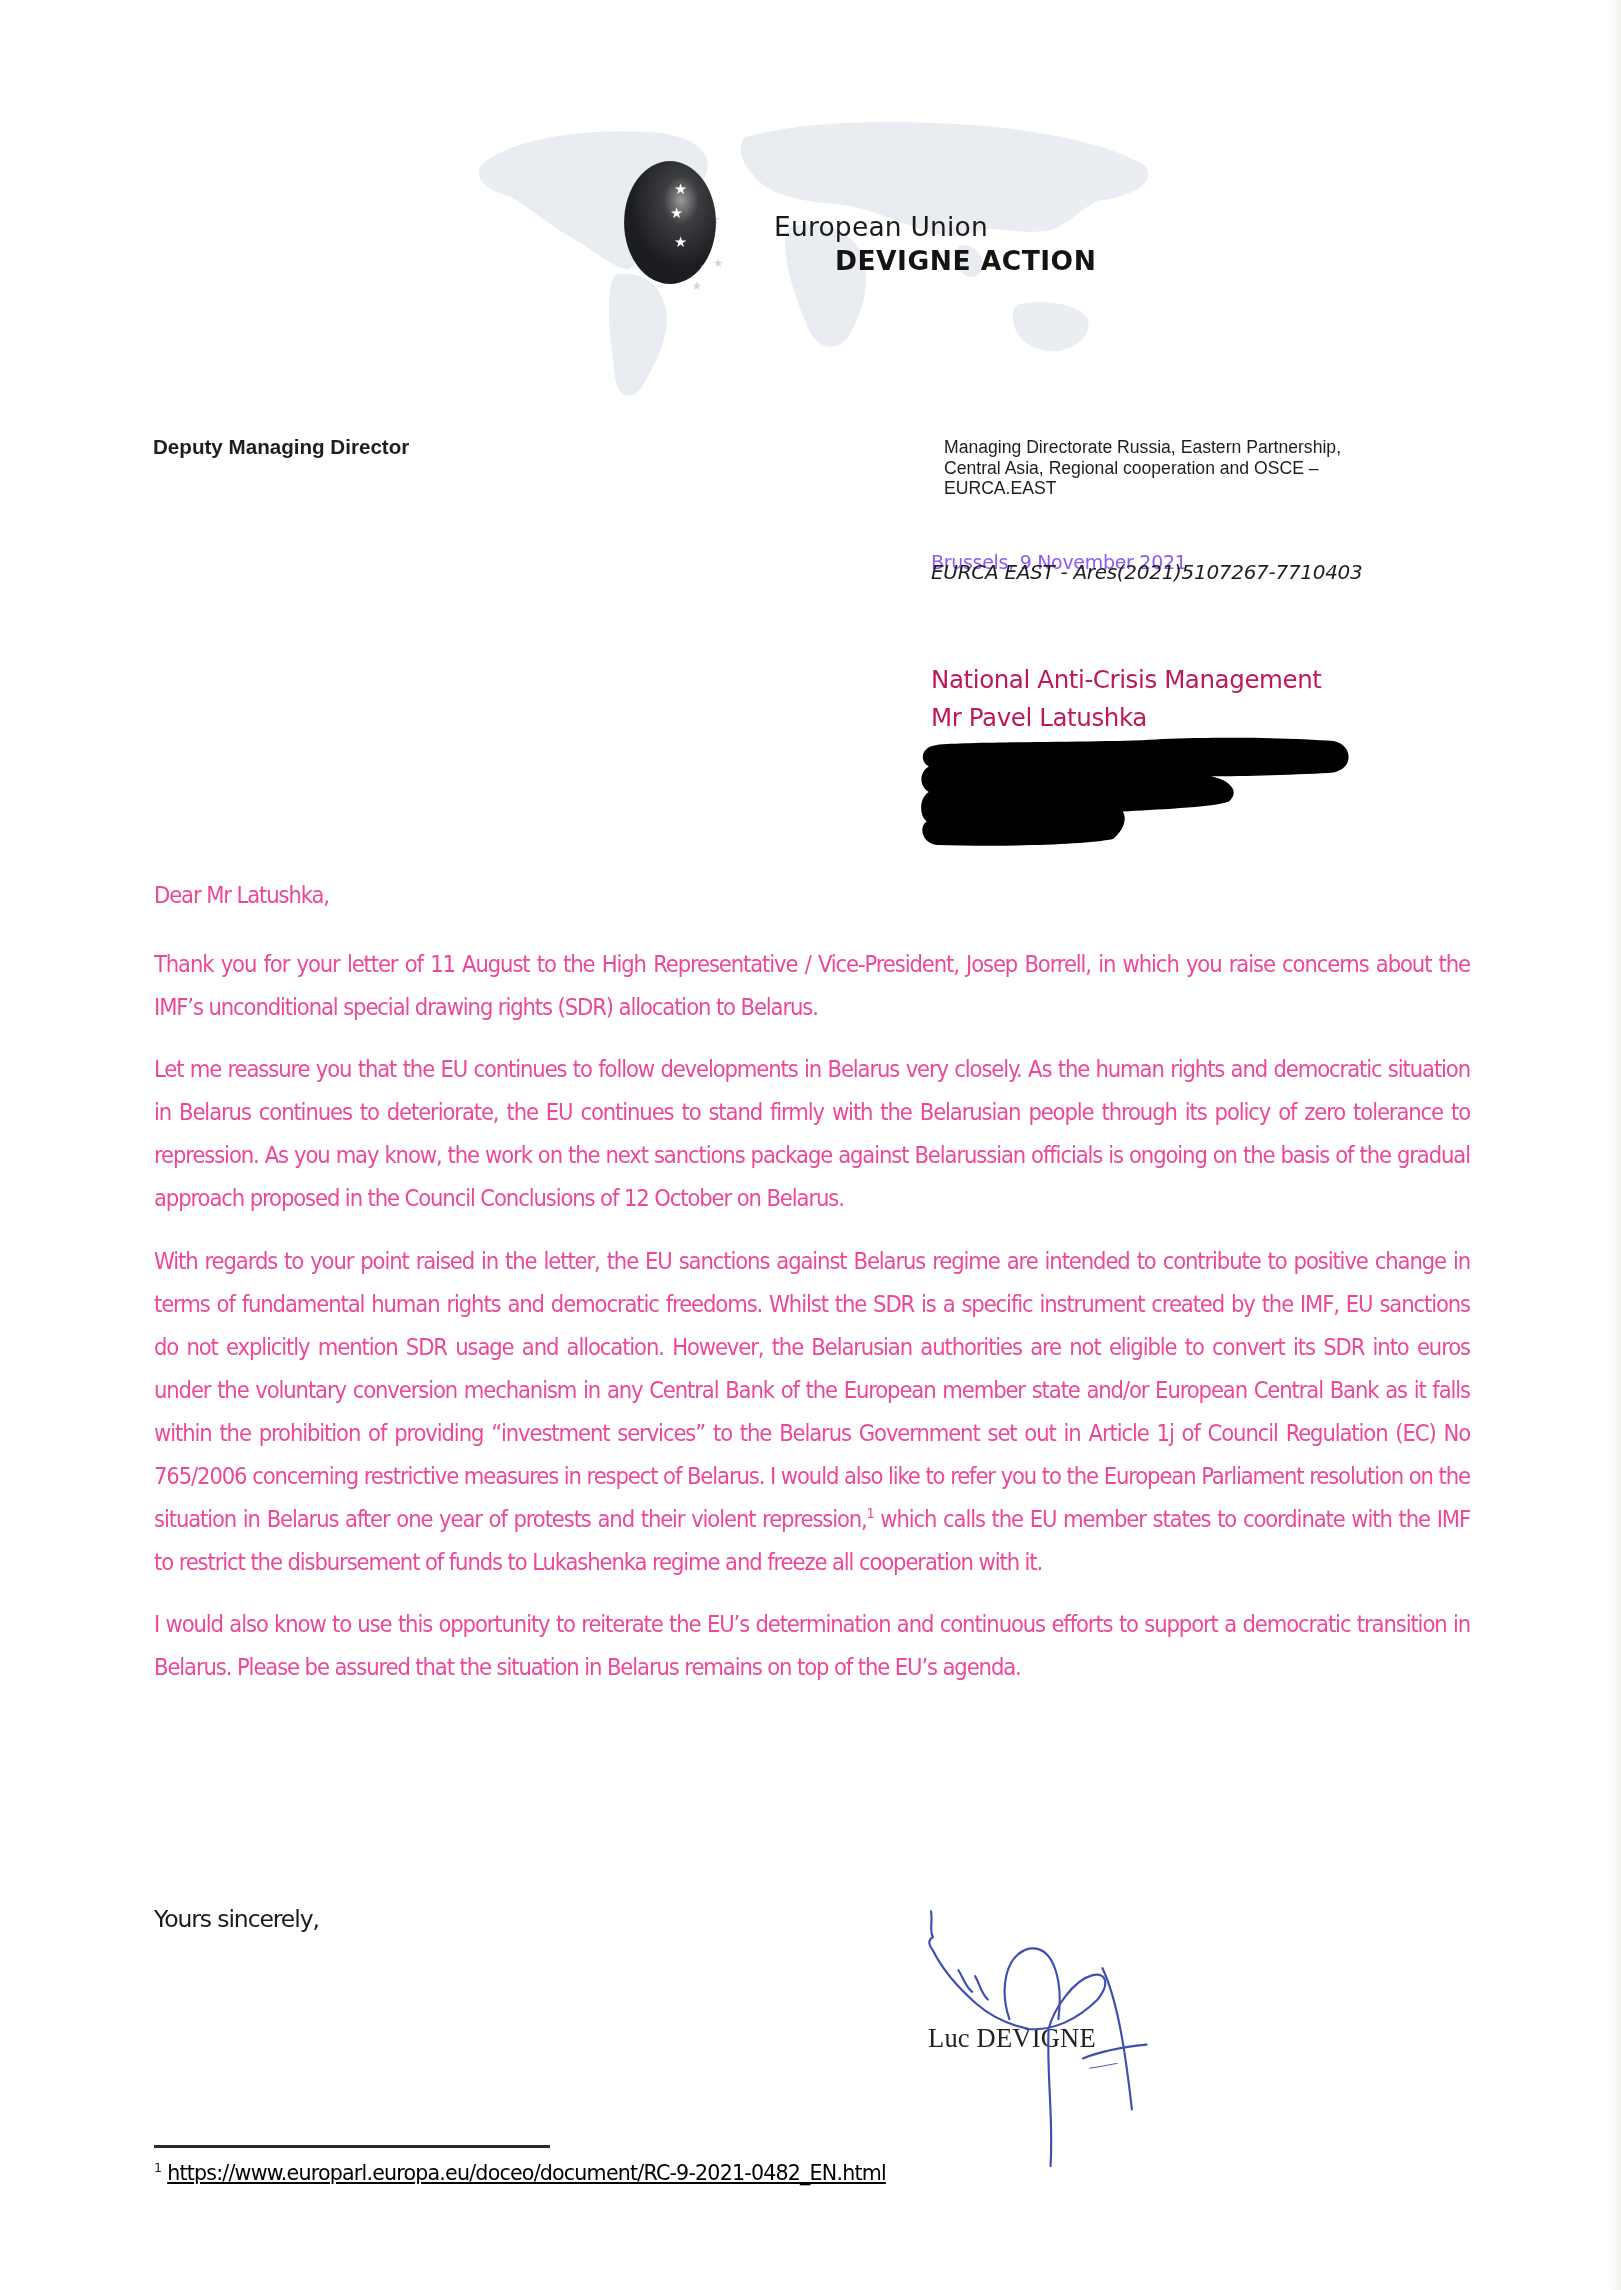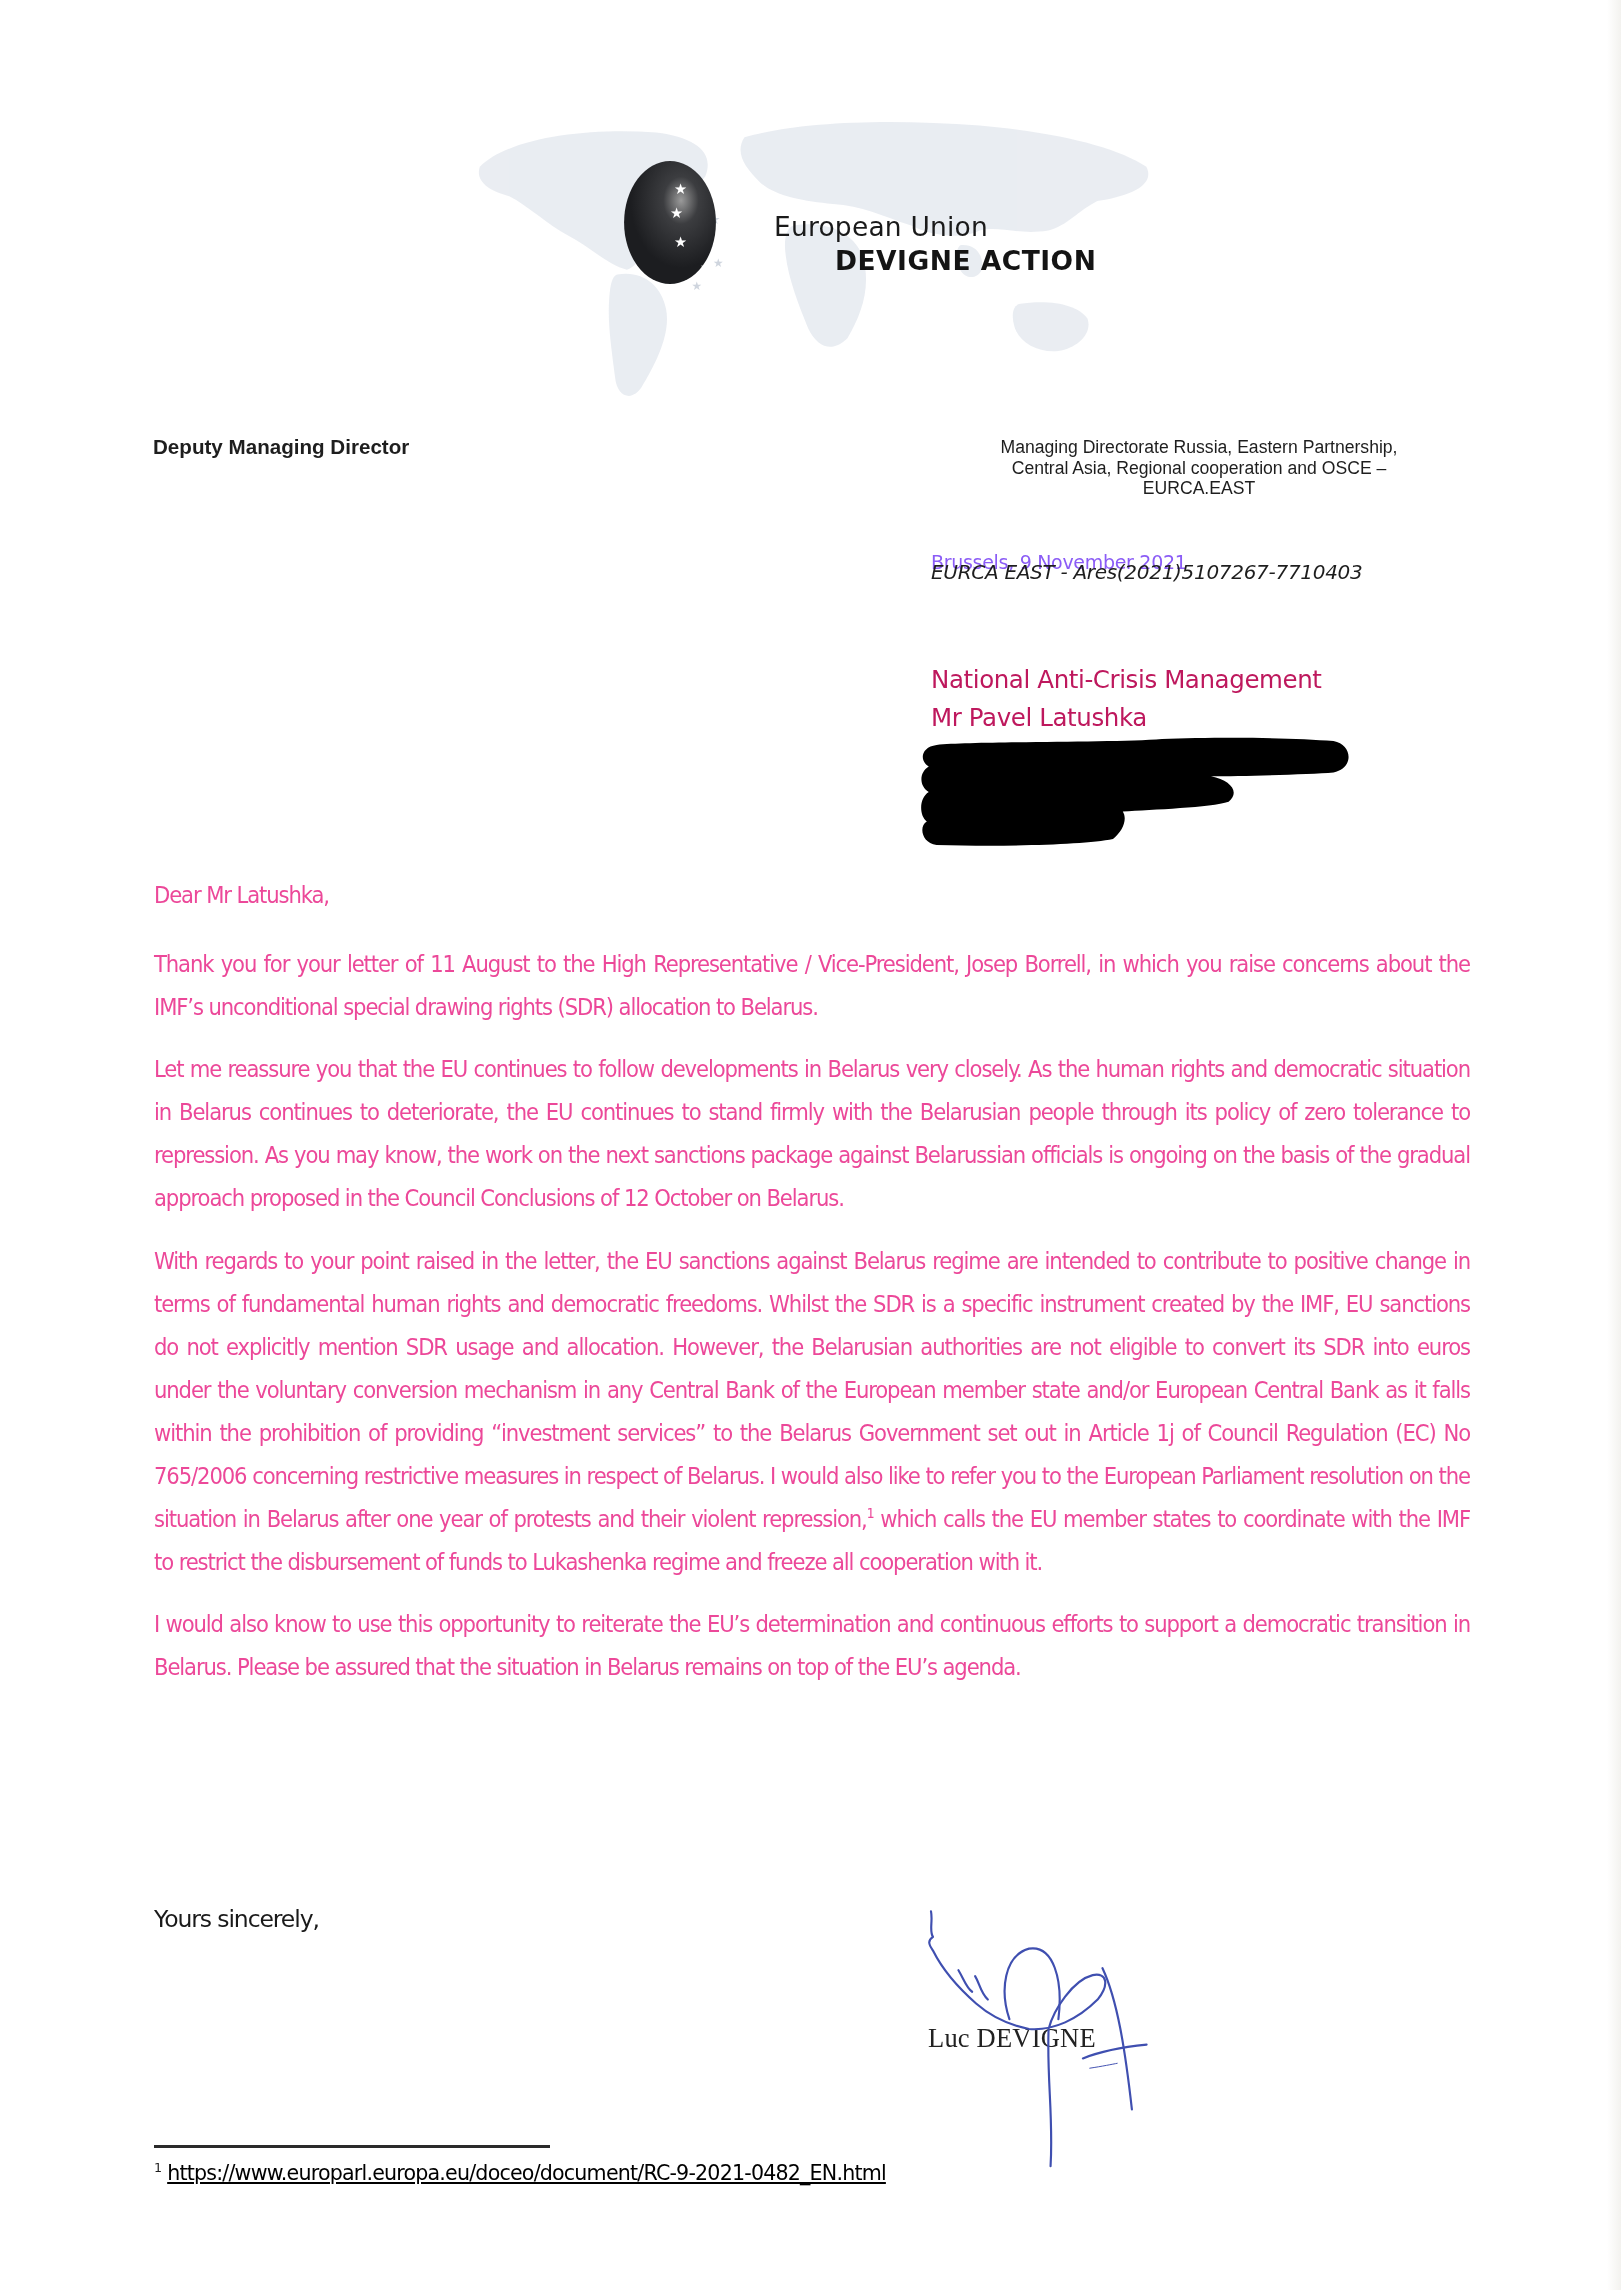--- a/index.html
+++ b/index.html
@@ -14,21 +14,21 @@
     .letterhead { position: absolute; left: 470px; top: 98px; width: 745px; height: 314px; }
     .map { position: absolute; left: 0; top: 0; width: 745px; height: 314px; }
     .globe { position: absolute; left: 152px; top: 61px; width: 96px; height: 127px; }
     .brand { position: absolute; left: 304px; top: 113px; }
     .brand-line1 { font-family: "DejaVu Sans", sans-serif; font-size: 26.5px; color: #1a1a1a; letter-spacing: 0.2px; }
     .brand-line2 { font-family: "DejaVu Sans", sans-serif; font-size: 26.5px; font-weight: bold; color: #141414; margin-left: 61px; margin-top: 2.9px; letter-spacing: 0.5px; }
 
     
     .sender-role { position: absolute; left: 153px; top: 435px; font-size: 20.6px; font-weight: bold; color: #1e1e1e; text-align: center; }
     .directorate { position: absolute; left: 944px; top: 437px; width: 510px; font-size: 17.6px; line-height: 20.6px; color: #1e1e1e; }
-    .directorate div { white-space: nowrap; text-align: center; }
+    .directorate div { white-space: nowrap; }
 
     .place-date { position: absolute; left: 931px; top: 551px; font-family: "DejaVu Sans", sans-serif; font-size: 19px; color: #8b5cf6; letter-spacing: -0.3px; }
     .reference { position: absolute; left: 931px; top: 560px; font-family: "DejaVu Sans", sans-serif; font-style: italic; font-size: 20px; color: #1e1e1e; letter-spacing: -0.3px; }
     .recipient { position: absolute; left: 931px; top: 661px; font-family: "DejaVu Sans", sans-serif; font-size: 24.5px; line-height: 38px; color: #be185d; letter-spacing: -0.4px; }
 
     .redaction { position: absolute; left: 917px; top: 733px; width: 441px; height: 118px; }
 
     
     .body-text {
       position: absolute; left: 154px; top: 874px; width: 1316px;

